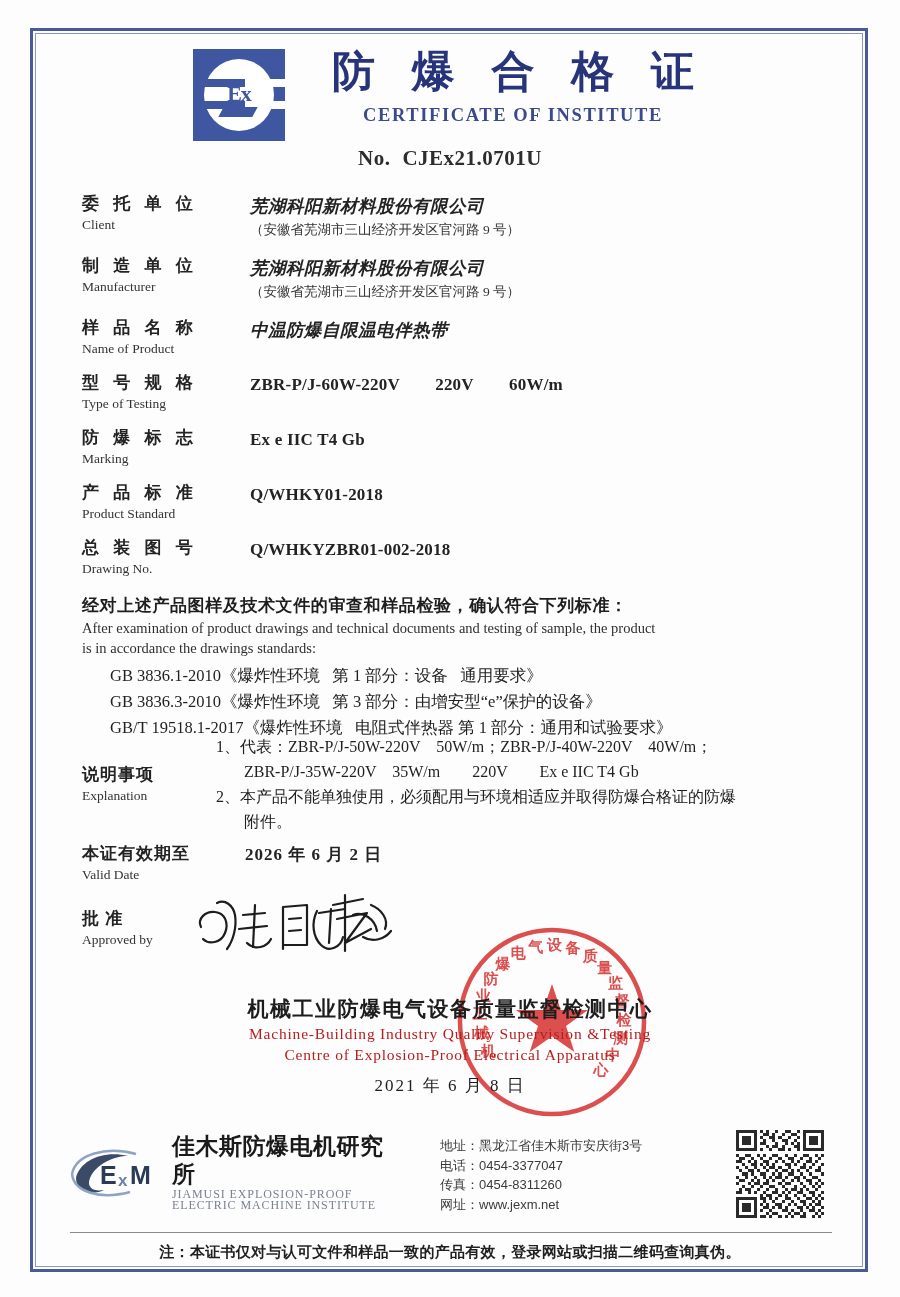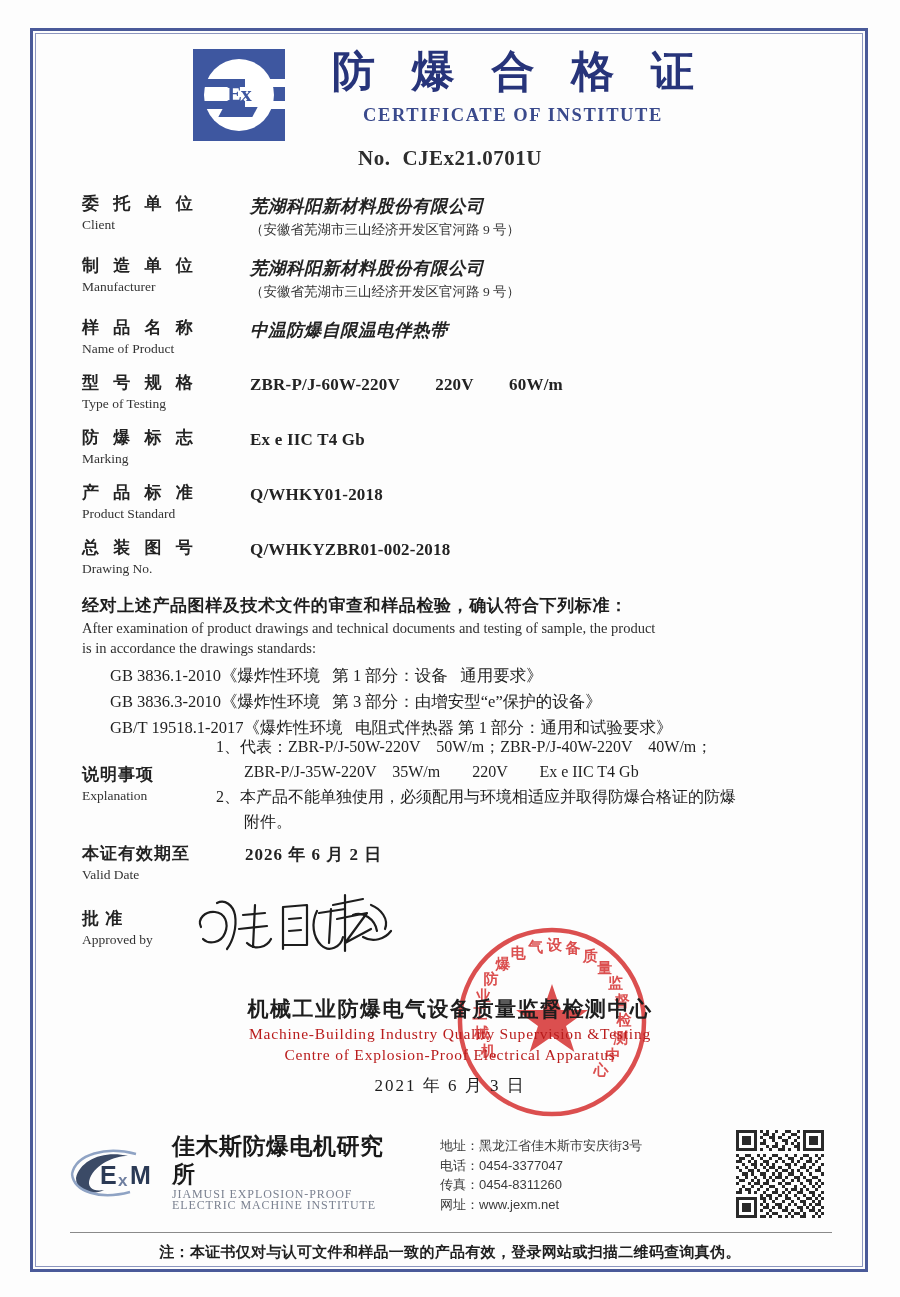--- a/index.html
+++ b/index.html
@@ -569,21 +569,21 @@
       <text transform="translate(100,100) rotate(107) translate(0,-72) rotate(-107)" text-anchor="middle">测</text>
       <text transform="translate(100,100) rotate(122) translate(0,-72) rotate(-122)" text-anchor="middle">中</text>
       <text transform="translate(100,100) rotate(137) translate(0,-72) rotate(-137)" text-anchor="middle">心</text>
     </g>
   </svg>
 
   <div class="issuer">
     <div class="iss-cn">机械工业防爆电气设备质量监督检测中心</div>
     <div class="iss-en1">Machine-Building Industry Quality Supervision &amp;Testing</div>
     <div class="iss-en2">Centre of Explosion-Proof Electrical Apparatus</div>
-    <div class="iss-date">2021 年 6 月 3 日</div>
+    <div class="iss-date">2021 年 6 月 8 日</div>
   </div>
 
   <div class="footer">
     <div class="jexm-logo">
       <svg class="jexm-mark" viewBox="0 0 98 56">
         <path d="M6,34 C10,16 34,6 58,12 C44,12 26,20 20,34 C16,44 24,48 34,46 C22,52 6,48 6,34 Z" fill="#3b4a66"></path>
         <path d="M2,30 C6,10 36,2 66,10" fill="none" stroke="#8fa3c4" stroke-width="2.4"></path>
         <path d="M2,30 C4,48 30,56 60,48" fill="none" stroke="#8fa3c4" stroke-width="2.4"></path>
         <text x="30" y="40" font-family="'Liberation Sans', sans-serif" font-size="25" font-weight="bold" fill="#2b3a55">E</text>
         <text x="48" y="42" font-family="'Liberation Sans', sans-serif" font-size="17" font-weight="bold" fill="#6f7fa0">x</text>

